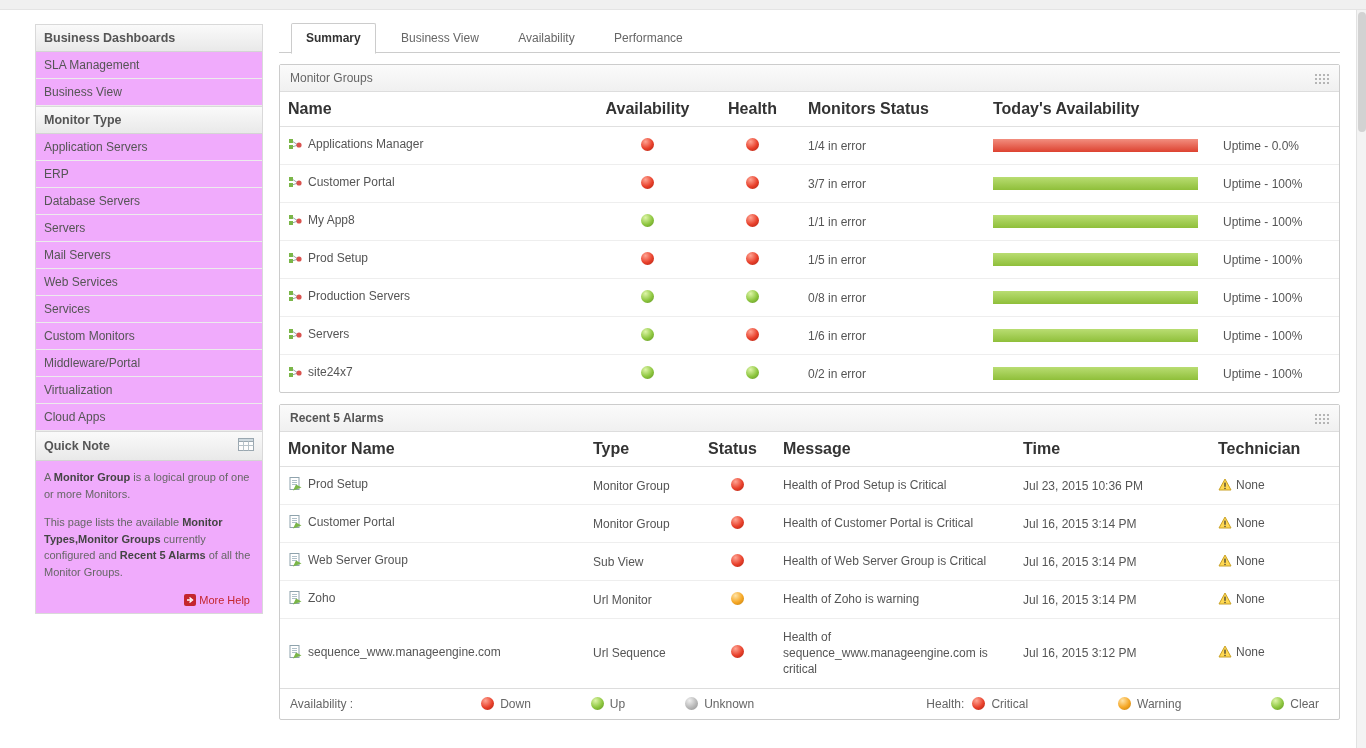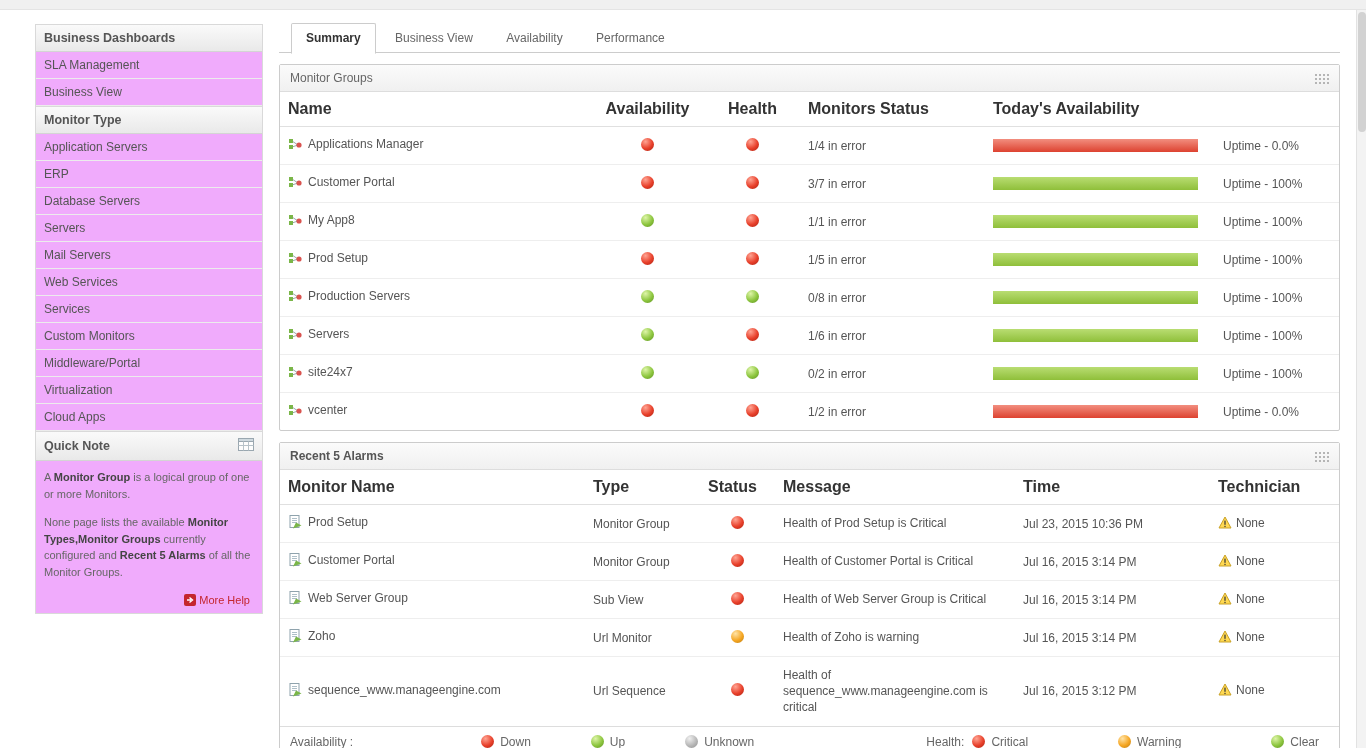--- a/index.html
+++ b/index.html
@@ -35,21 +35,21 @@
   .note-body b { color:#444; }
   .more-help { text-align:right; padding-right:4px; }
   .more-help a { color:#c4262e; font-size:11px; text-decoration:none; cursor:pointer; }
   .mh-icon { display:inline-block; vertical-align:-2px; margin-right:3px; }
 
   
   .content { flex:1; margin-left:16px; min-width:0; padding-right:12px; }
 
   .tabbar { border-bottom:1px solid #cccccc; padding-left:12px; height:31px; }
   .tab {
-    display:inline-block; padding:7px 14px 8px 14px; margin-right:2px; color:#666;
+    display:inline-block; padding:7px 14px 8px 14px; margin-right:8px; color:#666;
     cursor:pointer; position:relative; top:1px;
   }
   .tab.active {
     background:#fff; border:1px solid #ccc; border-bottom:1px solid #fff;
     font-weight:bold; color:#333; border-radius:2px 2px 0 0;
   }
 
   .panel { border:1px solid #ccc; border-radius:2px; margin-top:11px; background:#fff; }
   .panel-header {
     background:linear-gradient(#fbfbfb,#f0f0f0); border-bottom:1px solid #ddd;
@@ -145,21 +145,21 @@
           <rect x="0.5" y="0.5" width="15" height="12" fill="#fdfdfd" stroke="#9aa7b0"></rect>
           <rect x="0.5" y="0.5" width="15" height="3" fill="#cfd9df" stroke="#9aa7b0"></rect>
           <line x1="5.5" y1="3.5" x2="5.5" y2="12.5" stroke="#b7c2c9"></line>
           <line x1="10.5" y1="3.5" x2="10.5" y2="12.5" stroke="#b7c2c9"></line>
           <line x1="0.5" y1="7.5" x2="15.5" y2="7.5" stroke="#b7c2c9"></line>
         </svg>
       </span>
     </div>
     <div class="note-body">
       <p><span>A </span><b>Monitor Group</b><span> is a logical group of one or more Monitors.</span></p>
-      <p><span>None page lists the available </span><b>Monitor Types,Monitor Groups</b><span>  currently configured and </span><b>Recent 5 Alarms</b><span> of all the Monitor Groups.</span></p>
+      <p><span>This page lists the available </span><b>Monitor Types,Monitor Groups</b><span>  currently configured and </span><b>Recent 5 Alarms</b><span> of all the Monitor Groups.</span></p>
       <div class="more-help">
         <a><span class="mh-icon"><svg width="12" height="12" viewBox="0 0 12 12">
                 <rect x="0" y="0" width="12" height="12" rx="2" fill="#c4262e"></rect>
                 <path d="M3 6 H7 M5.5 3.5 L8.5 6 L5.5 8.5" stroke="#fff" stroke-width="1.4" fill="none"></path>
               </svg></span><span>More Help</span></a>
       </div>
     </div>
   </aside>
 
   <main class="content">
@@ -307,37 +307,20 @@
                   </svg></span><a class="name-link">site24x7</a></td>
             <td class="c-center"><span class="dot" data-status="up"></span></td>
             <td class="c-center"><span class="dot" data-status="clear"></span></td>
             <td>0/2 in error</td>
             <td>
                 <div class="avail-bar" data-color="green">
                   <div class="avail-fill"></div>
                 </div>
               </td>
             <td>Uptime - 100%</td>
-          </tr>
-          <tr>
-            <td><span class="row-icon"><svg width="14" height="14" viewBox="0 0 14 14">
-                    <path d="M4 4 L10 8 M4 10 L10 8" stroke="#9aa" stroke-width="1" fill="none"></path>
-                    <rect x="1" y="2" width="4" height="4" fill="#7ab648"></rect>
-                    <rect x="1" y="8" width="4" height="4" fill="#7ab648"></rect>
-                    <circle cx="11" cy="8" r="2.6" fill="#d9534f"></circle>
-                  </svg></span><a class="name-link">vcenter</a></td>
-            <td class="c-center"><span class="dot" data-status="down"></span></td>
-            <td class="c-center"><span class="dot" data-status="critical"></span></td>
-            <td>1/2 in error</td>
-            <td>
-                <div class="avail-bar" data-color="red">
-                  <div class="avail-fill"></div>
-                </div>
-              </td>
-            <td>Uptime - 0.0%</td>
           </tr>
         </tbody>
       </table>
     </section>
 
     <section class="panel">
       <div class="panel-header bold">
         <span>Recent 5 Alarms</span>
         <span class="drag-handle"></span>
       </div>

